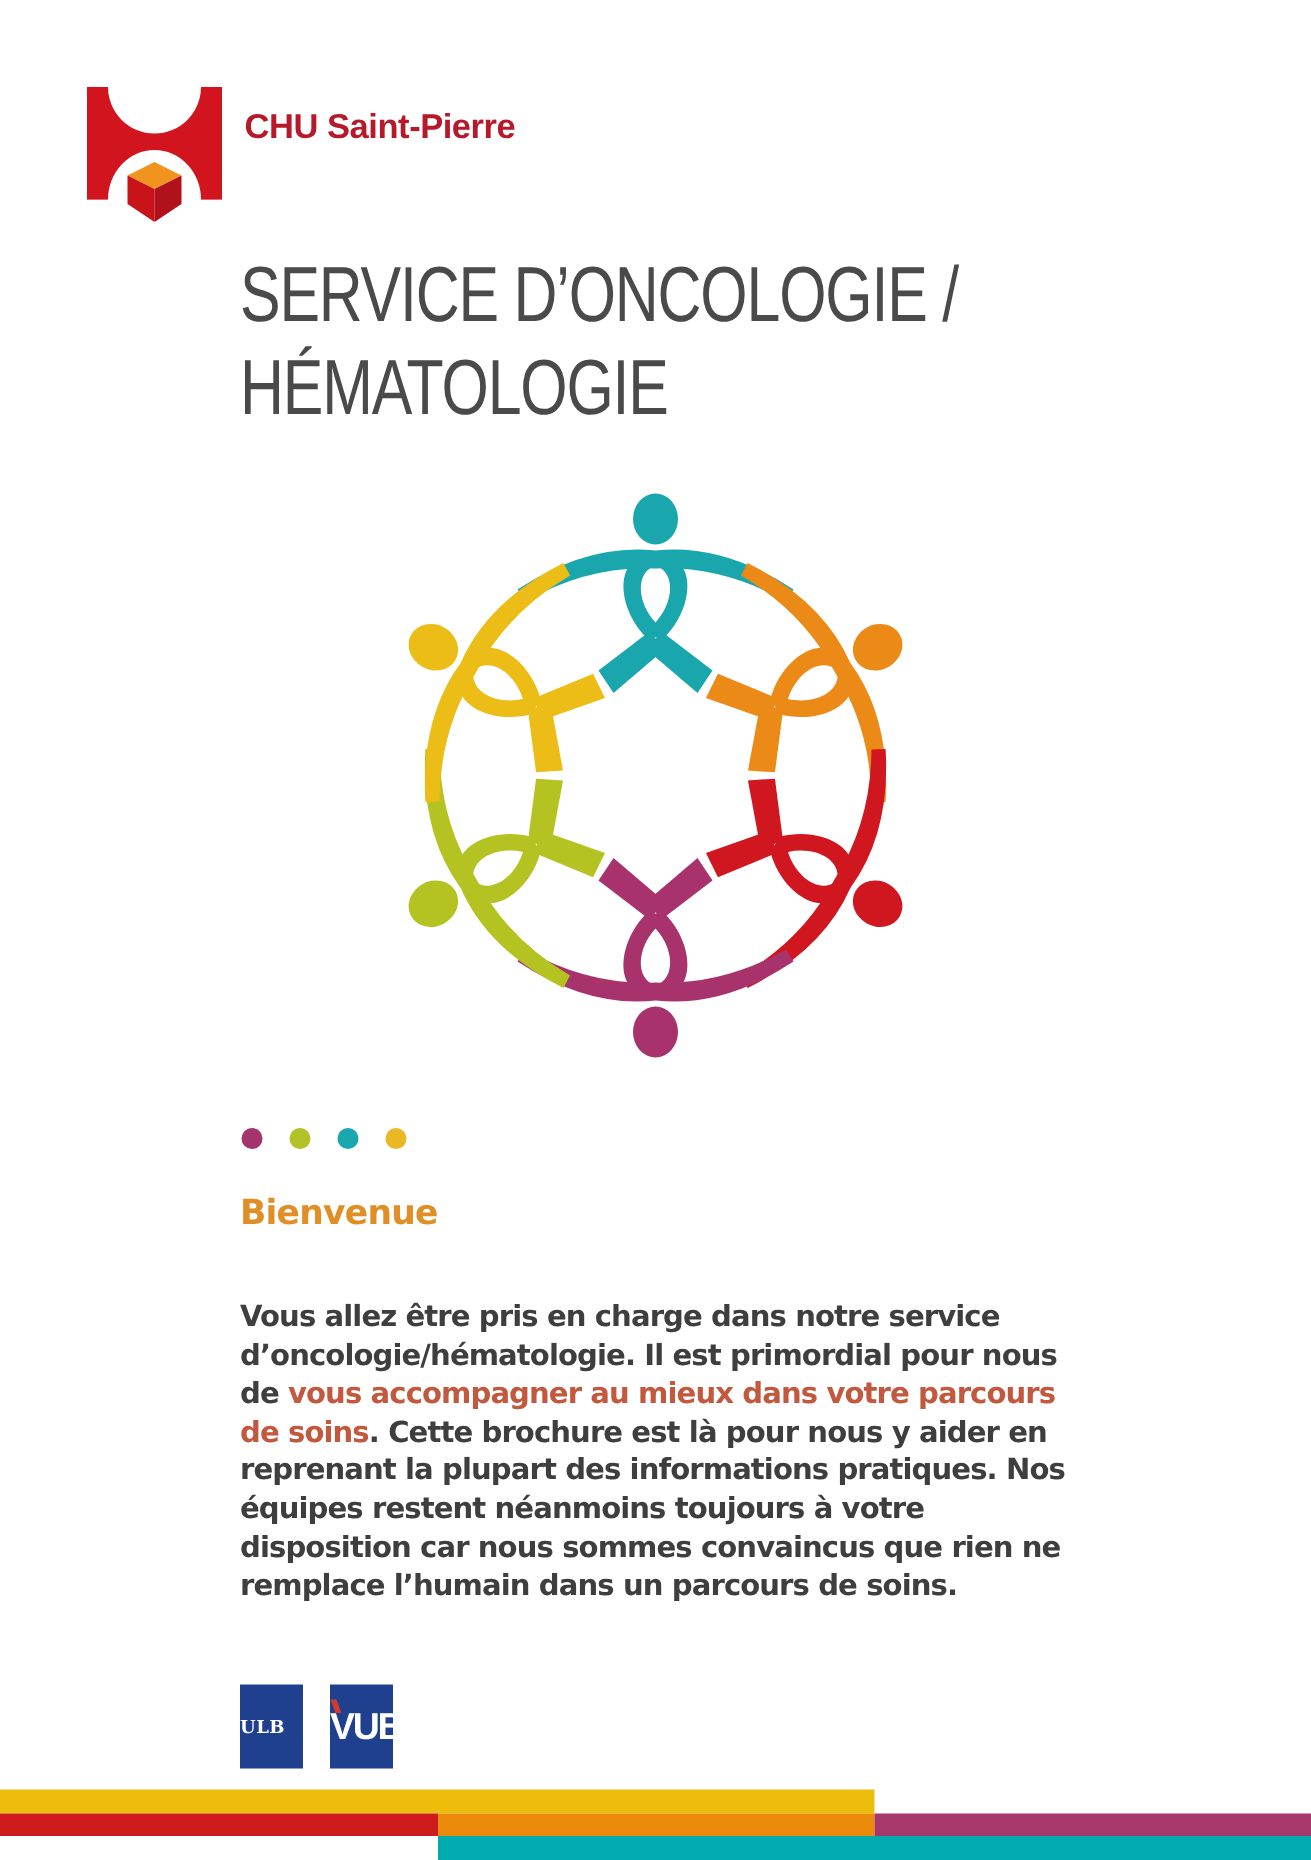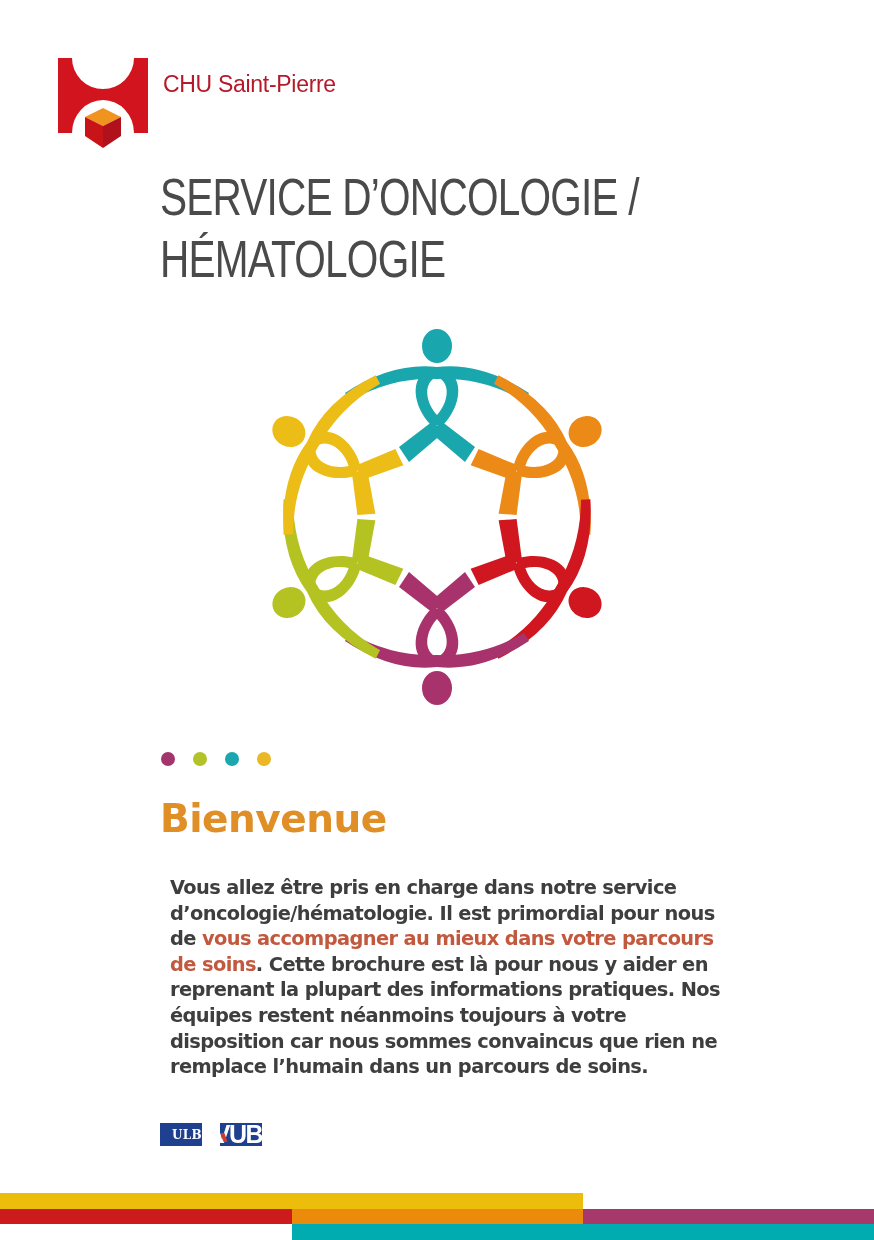--- a/index.html
+++ b/index.html
@@ -1,28 +1,28 @@
 <!DOCTYPE html>
 <html><head>
 <meta charset="utf-8">
 <style>
   html, body { margin: 0; padding: 0; background: #ffffff; }
   body { width: 874px; height: 1240px; position: relative; overflow: hidden; font-family: "DejaVu Sans", "Liberation Sans", sans-serif; }
   .logo { position: absolute; left: 58px; top: 58px; width: 90px; height: 92px; }
-  .brand { position: absolute; left: 163px; top: 70px; color: #b5192a; font-family: "Liberation Sans", sans-serif; font-weight: normal; font-size: 23px; line-height: 28px; letter-spacing: -0.3px; }
+  .brand { position: absolute; left: 163px; top: 70px; color: #b5192a; font-family: "Liberation Sans", sans-serif; font-weight: bold; font-size: 23px; line-height: 28px; letter-spacing: -0.3px; }
   .brand div { white-space: nowrap; }
   .title { position: absolute; left: 160px; top: 166px; color: #4a4a4a; font-family: "Liberation Sans", sans-serif; font-weight: normal; font-size: 52px; line-height: 62px; letter-spacing: -1px; transform: scaleX(0.78); transform-origin: left top; white-space: nowrap; margin: 0; }
   .emblem { position: absolute; left: 247px; top: 312px; width: 380px; height: 410px; }
   .dots { position: absolute; left: 161px; top: 752px; display: flex; gap: 18px; }
   .dot { width: 14px; height: 14px; border-radius: 50%; }
-  .welcome { position: absolute; left: 160px; top: 796px; margin: 0; color: #e08e26; font-family: "DejaVu Sans", sans-serif; font-weight: bold; font-size: 39px; letter-spacing: -0.5px; }
-  .body-text { position: absolute; left: 160px; top: 865px; width: 560px; margin: 10px; color: #3e3e3e; font-family: "DejaVu Sans", sans-serif; font-weight: bold; font-size: 19.4px; line-height: 25.6px; letter-spacing: -0.6px; }
+  .welcome { position: absolute; left: 160px; top: 796px; margin: 0; color: #e08e26; font-family: "DejaVu Sans", sans-serif; font-weight: bold; font-size: 23px; letter-spacing: -0.5px; }
+  .body-text { position: absolute; left: 160px; top: 865px; width: 560px; margin: 0; color: #3e3e3e; font-family: "DejaVu Sans", sans-serif; font-weight: bold; font-size: 19.4px; line-height: 25.6px; letter-spacing: -0.6px; }
   .body-text .hl { color: #c2583d; }
   .partners { position: absolute; left: 160px; top: 1123px; display: flex; gap: 18px; }
-  .badge { width: 42px; height: 23px; background: #1f3f8f; color: #ffffff; display: flex; align-items: center; justify-content: flex-end; font-weight: bold; }
+  .badge { width: 42px; height: 56px; background: #1f3f8f; color: #ffffff; display: flex; align-items: center; justify-content: flex-start; font-weight: bold; }
   .badge.ulb { font-family: "DejaVu Serif", serif; font-size: 12px; letter-spacing: 0.3px; }
   .badge.vub { font-family: "Liberation Sans", sans-serif; font-size: 25px; letter-spacing: -1.5px; position: relative; }
   .badge.vub .tick { position: absolute; left: 2px; top: 10px; width: 4px; height: 9px; background: #d23a2c; transform: skewX(20deg); }
   .bar { position: absolute; }
 </style>
 </head>
 <body>
 
 <svg class="logo" viewBox="0 0 90 92">
   <defs>

